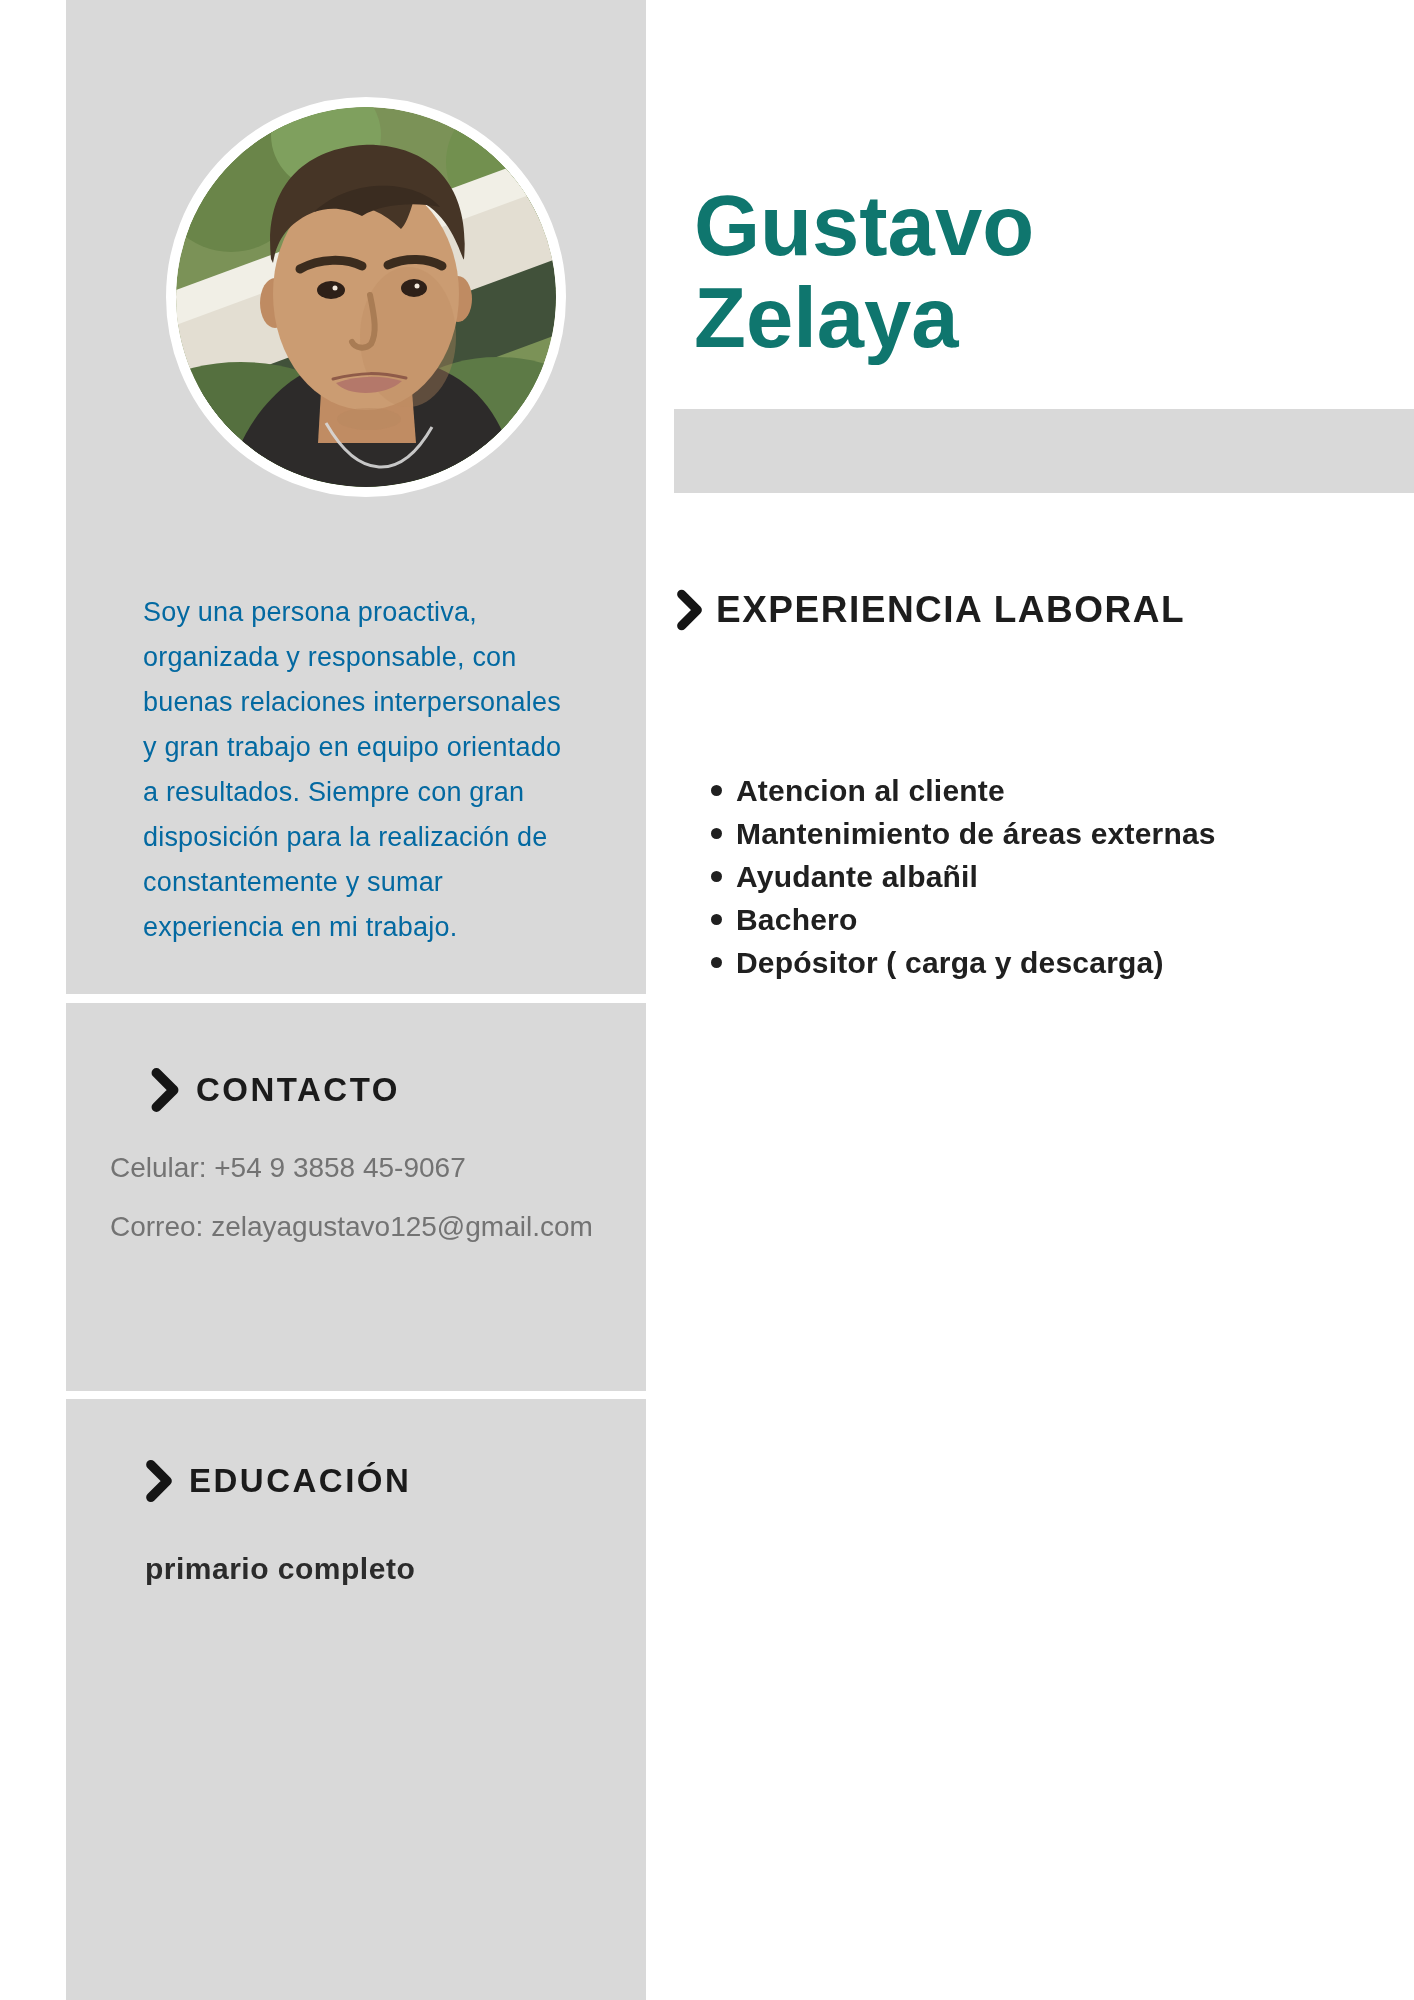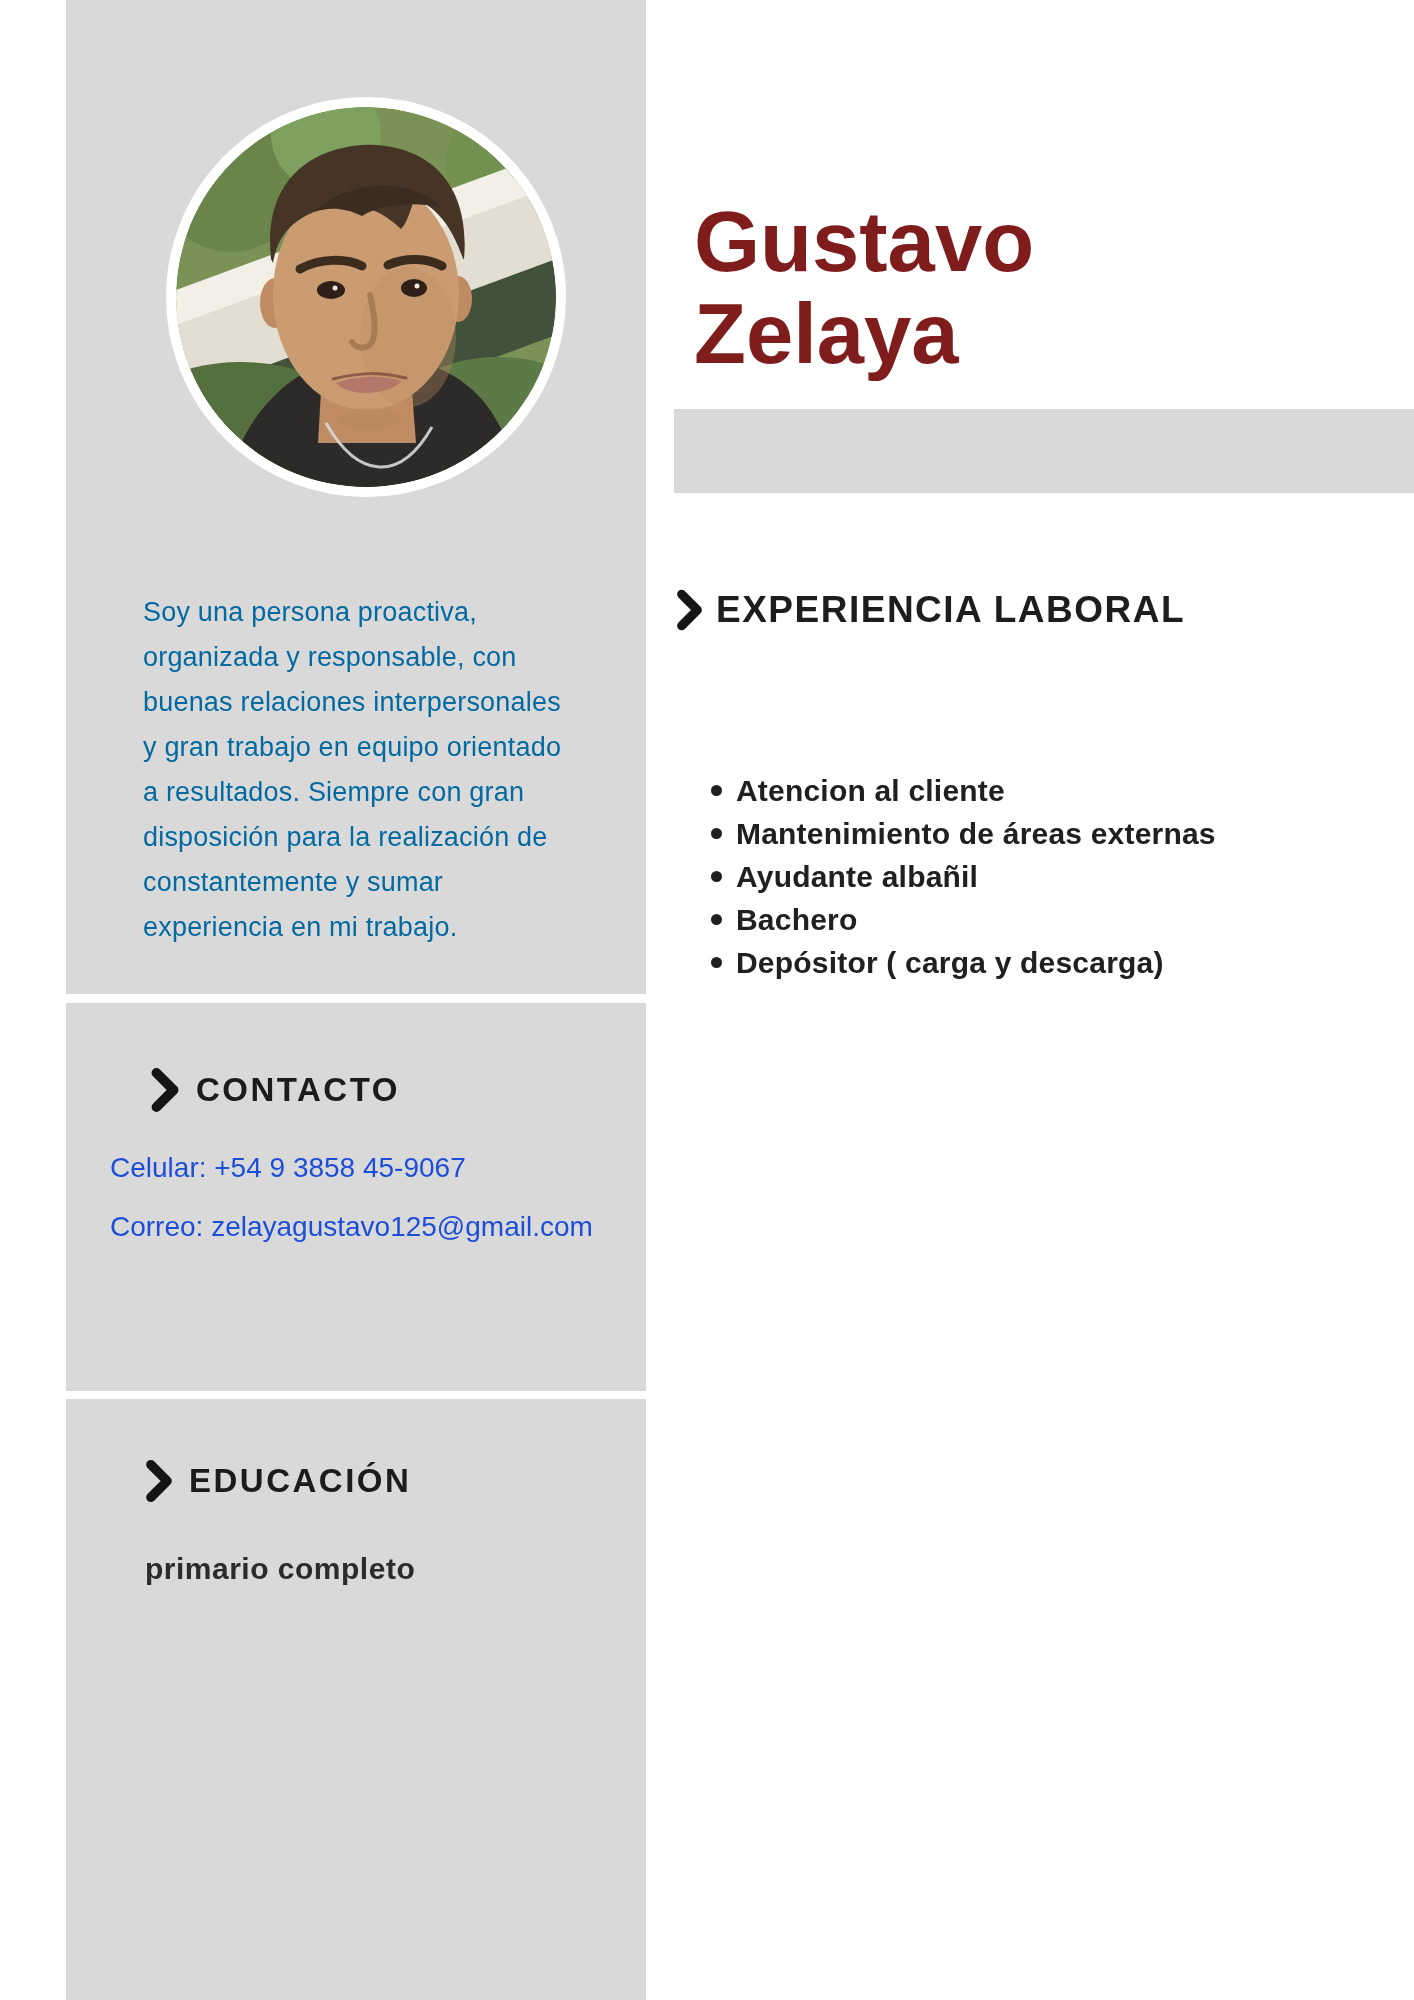--- a/index.html
+++ b/index.html
@@ -35,33 +35,33 @@
   .section-heading .chev{flex:0 0 auto;display:flex;align-items:center;}
   .heading-contact .heading-text,
   .heading-education .heading-text{
     font-size:33px;letter-spacing:2.5px;margin-left:16px;line-height:48px;
   }
   .heading-experience .heading-text{
     font-size:37px;letter-spacing:1.5px;margin-left:13px;line-height:54px;color:#1d1d1d;
   }
 
   .contact-line{
-    position:absolute;left:110px;font-size:28px;color:#1d4ed8;line-height:34px;white-space:nowrap;
+    position:absolute;left:110px;font-size:28px;color:#737373;line-height:34px;white-space:nowrap;
   }
   .contact-phone{top:1151px;}
   .contact-email{top:1210px;}
 
   .education-detail{
     position:absolute;left:145px;top:1552px;font-size:30px;font-weight:bold;
     color:#2b2b2b;letter-spacing:0.5px;white-space:nowrap;
   }
 
   .name-block{
-    position:absolute;left:694px;top:196px;
-    font-size:85px;line-height:92px;font-weight:bold;color:#7f1d1d;letter-spacing:0;
+    position:absolute;left:694px;top:180px;
+    font-size:85px;line-height:92px;font-weight:bold;color:#0f766e;letter-spacing:0;
   }
   .name-line{white-space:nowrap;}
 
   .name-bar{
     position:absolute;left:674px;top:409px;width:740px;height:84px;background:#d9d9d9;
   }
 
   .exp-list{
     position:absolute;left:699px;top:757px;margin:12px;padding:0;list-style:none;
   }

